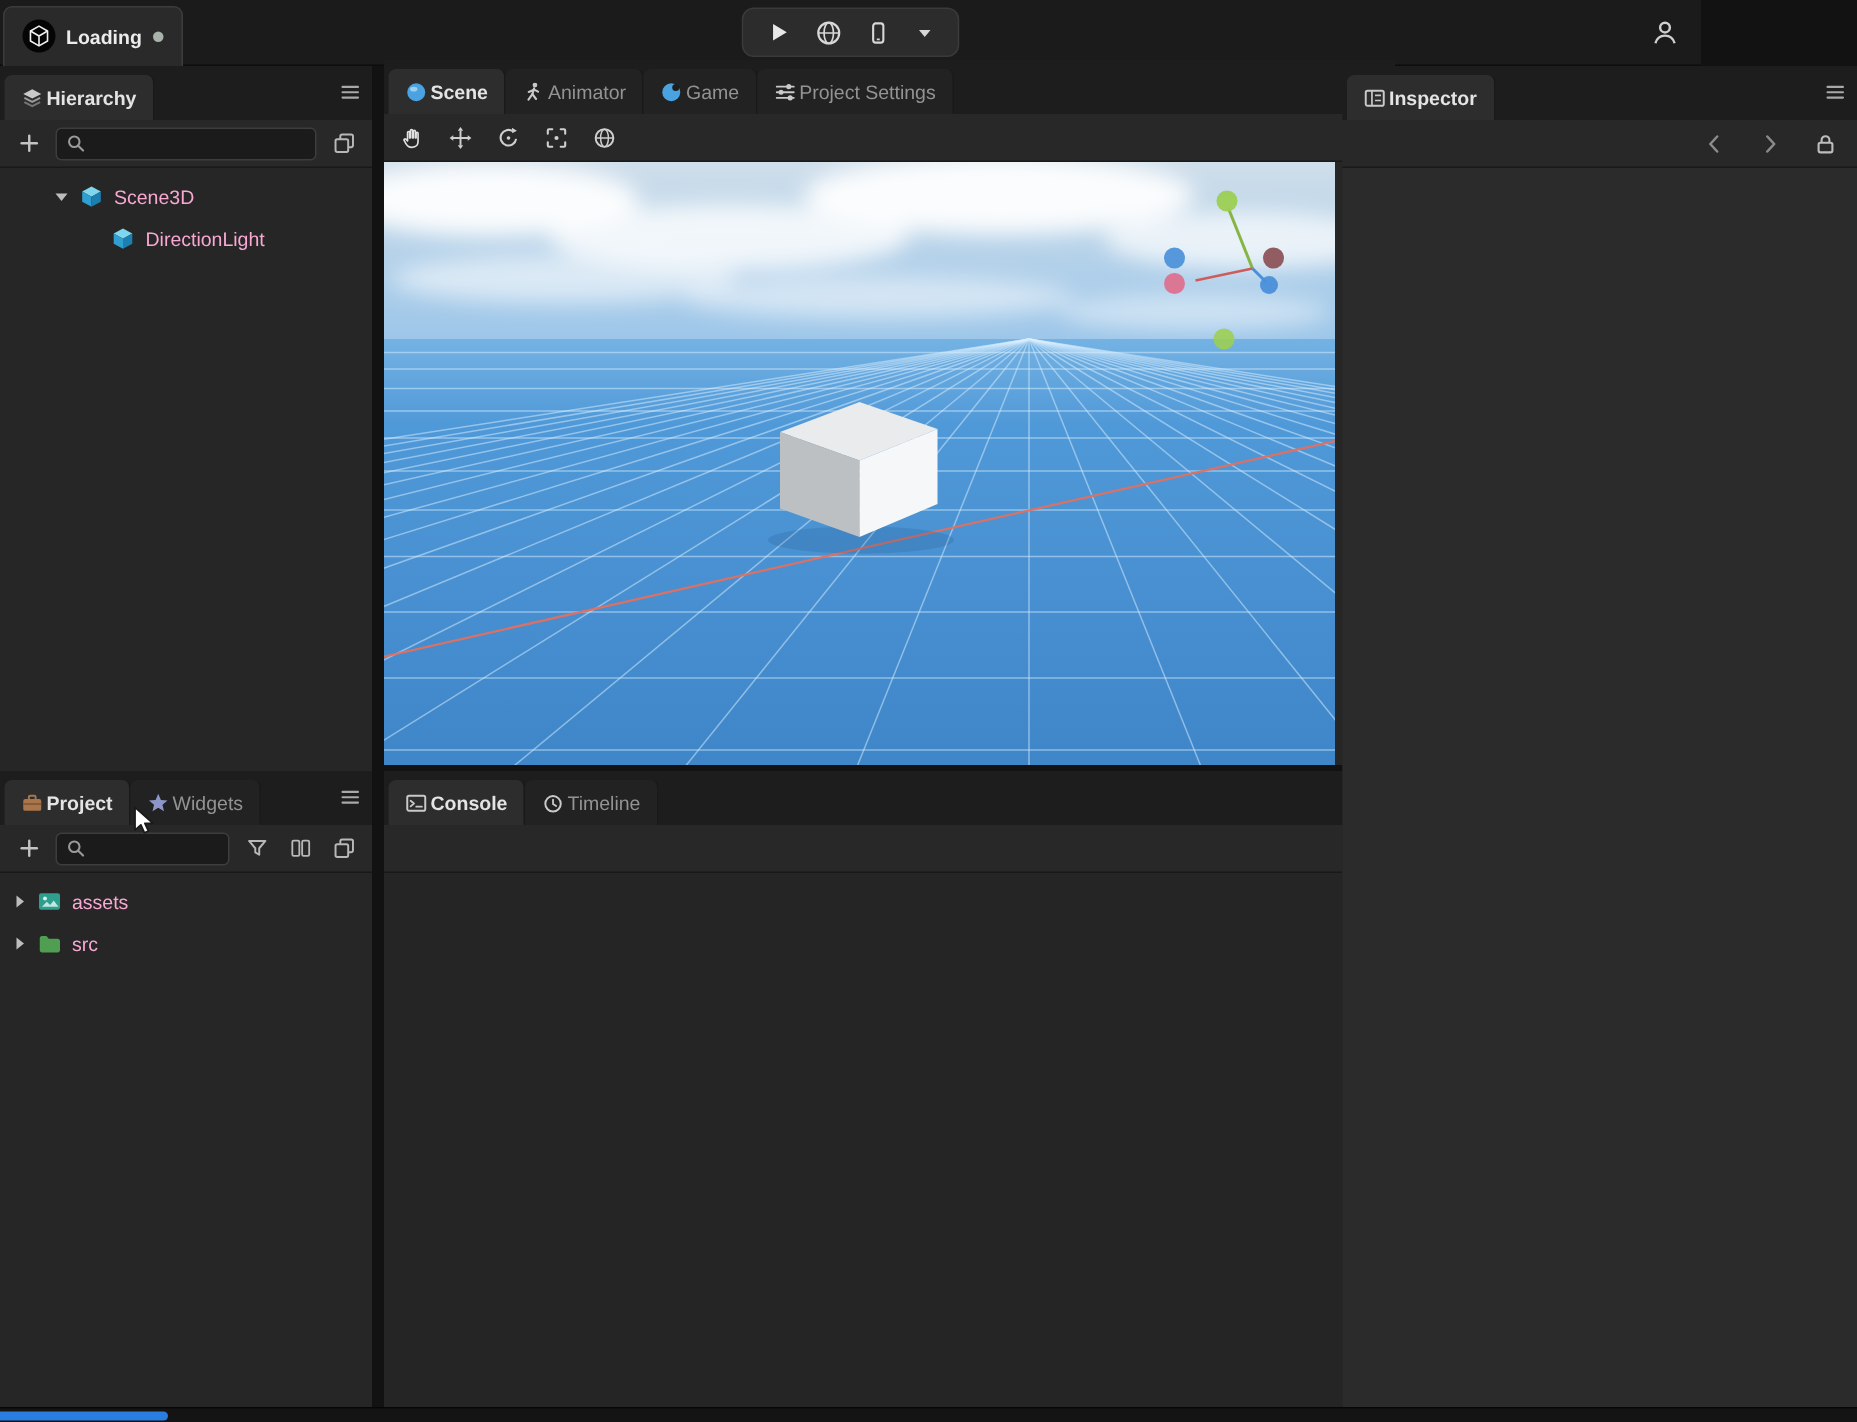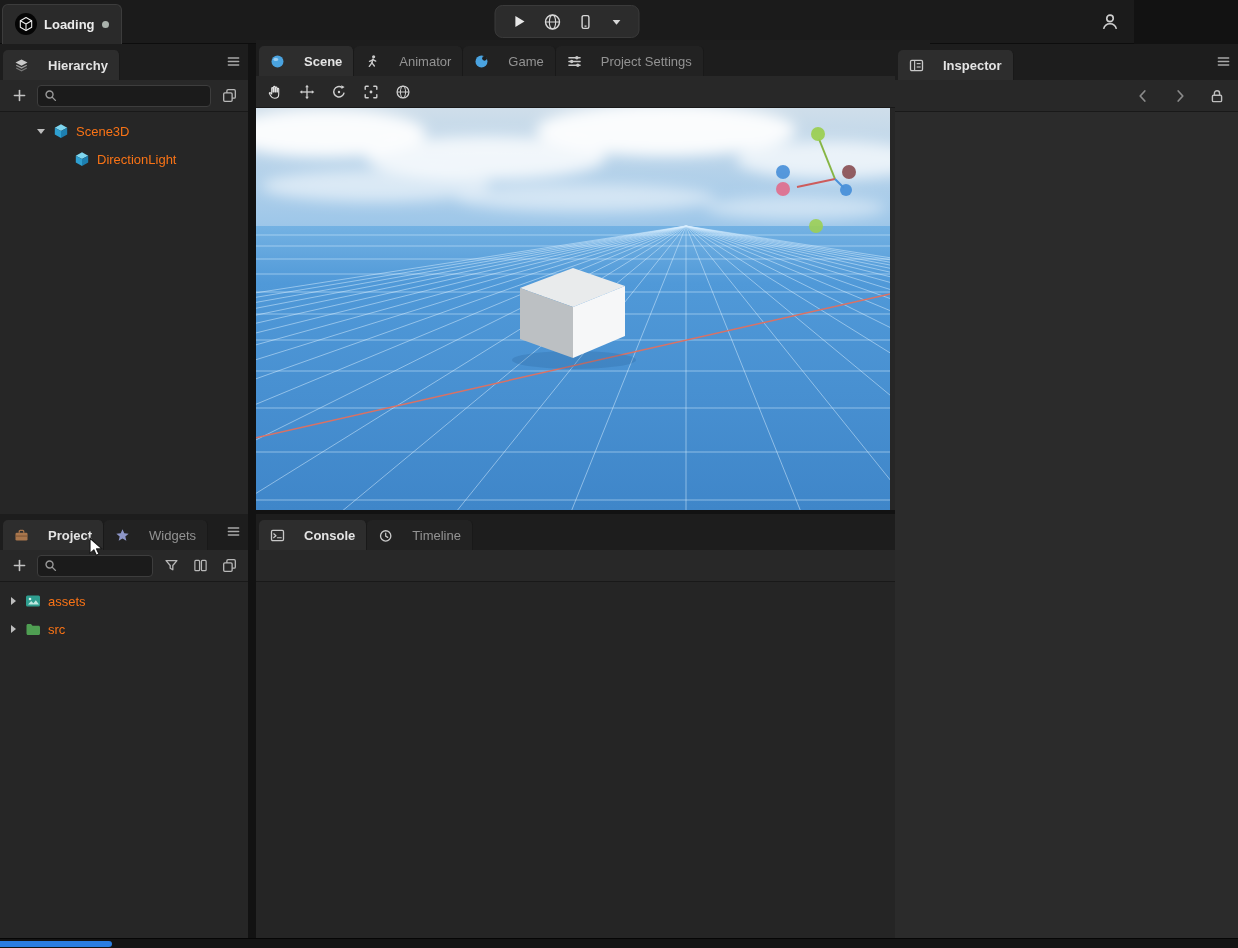--- a/index.html
+++ b/index.html
@@ -13,29 +13,29 @@
   .logo-badge{width:22px;height:22px;border-radius:50%;background:#050505;display:flex;align-items:center;justify-content:center;flex:none}
   .proj-name{color:#ececec;font-weight:700;font-size:13px}
   .mod-dot{width:7px;height:7px;border-radius:50%;background:#aab2ac;flex:none}
   .play-group{position:absolute;left:50%;top:5px;transform:translateX(-50%);height:33px;background:#2c2c2c;border:1px solid #3a3a3a;border-radius:8px;display:flex;align-items:center;gap:12px;padding:0 13px}
   .tb-btn{display:flex;align-items:center;justify-content:center;background:none;border:none;cursor:pointer;padding:2px}
   .avatar-btn{margin-left:auto;margin-right:12px}
 
   
   .panel{position:absolute;display:flex;flex-direction:column;background:#262626}
   .strip{height:36px;background:#1d1d1d;display:flex;align-items:flex-end;padding:0 3px;position:relative;flex:none}
-  .tab{height:30px;display:flex;align-items:center;gap:19px;padding:0 11px;color:#939393;cursor:pointer;border-radius:5px 5px 0 0;font-size:13px;white-space:nowrap;background:#222222;border-right:1px solid #191919}
+  .tab{height:30px;display:flex;align-items:center;gap:2px;padding:0 11px;color:#939393;cursor:pointer;border-radius:5px 5px 0 0;font-size:13px;white-space:nowrap;background:#222222;border-right:1px solid #191919}
   .tab.active{background:#2d2d2d;color:#e4e4e4;font-weight:700}
   .strip-menu{position:absolute;right:7px;top:10px;background:none;border:none;cursor:pointer;display:flex}
   .toolbar{height:32px;background:#282828;border-bottom:1px solid #191919;display:flex;align-items:center;gap:7px;padding:0 8px;flex:none}
   .icon-btn{width:22px;height:22px;display:flex;align-items:center;justify-content:center;background:none;border:none;border-radius:3px;cursor:pointer;flex:none}
   .search{flex:1;height:22px;min-width:0;background:#1b1b1b;border:1px solid #3d3d3d;border-radius:4px;display:flex;align-items:center;gap:5px;padding:0 6px}
   .search input{flex:1;min-width:0;background:transparent;border:none;outline:none;color:#dddddd;font-size:12px;font-family:"Liberation Sans",sans-serif}
   .tree{flex:1;overflow:hidden;padding-top:5px;background:#262626}
-  .row{height:28px;display:flex;align-items:center;gap:7px;color:#f97316;cursor:pointer}
+  .row{height:28px;display:flex;align-items:center;gap:7px;color:#f9a8d4;cursor:pointer}
   .d0{padding-left:36px}
   .d1{padding-left:74px}
   .p0{padding-left:8px}
   .chev{width:10px;flex:none;display:flex;align-items:center;justify-content:center}
   .chev.down i{display:block;width:0;height:0;border-top:5px solid #bdbdbd;border-left:4.5px solid transparent;border-right:4.5px solid transparent}
   .chev.right i{display:block;width:0;height:0;border-left:5px solid #bdbdbd;border-top:4.5px solid transparent;border-bottom:4.5px solid transparent}
   .spacer{flex:1}
 
   
   #hierarchy{left:0;top:44px;width:248px;height:470px}

